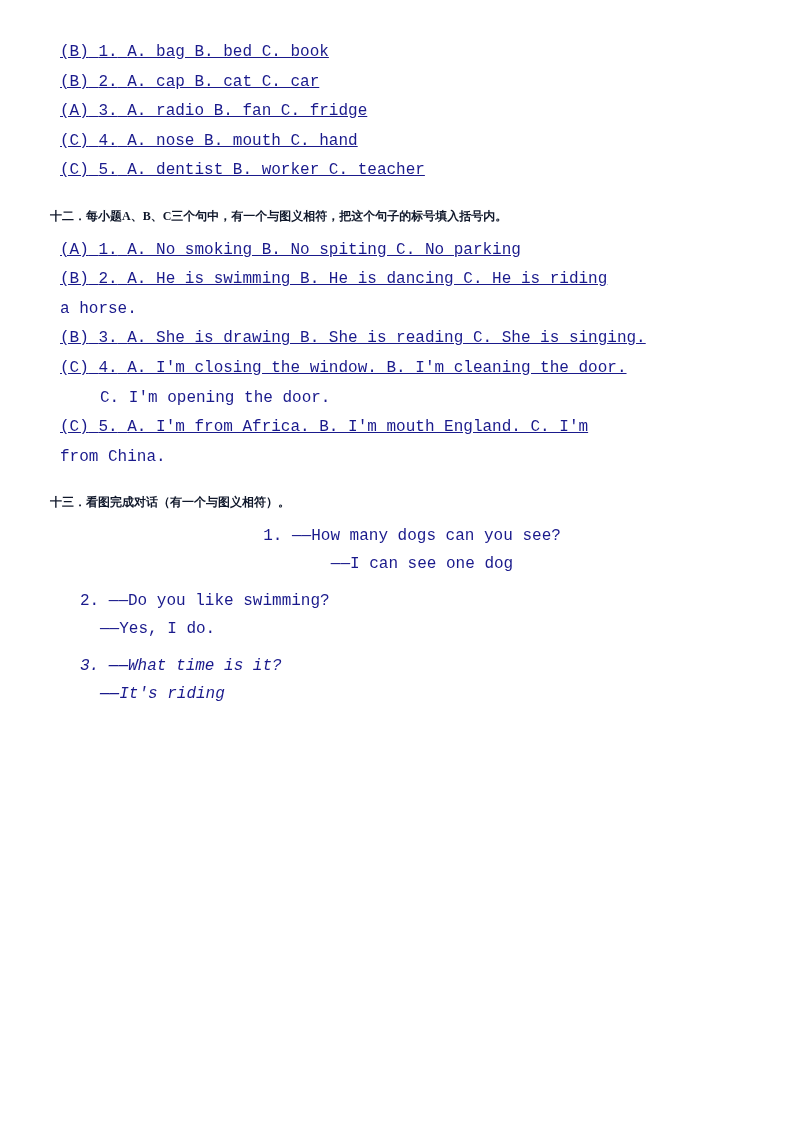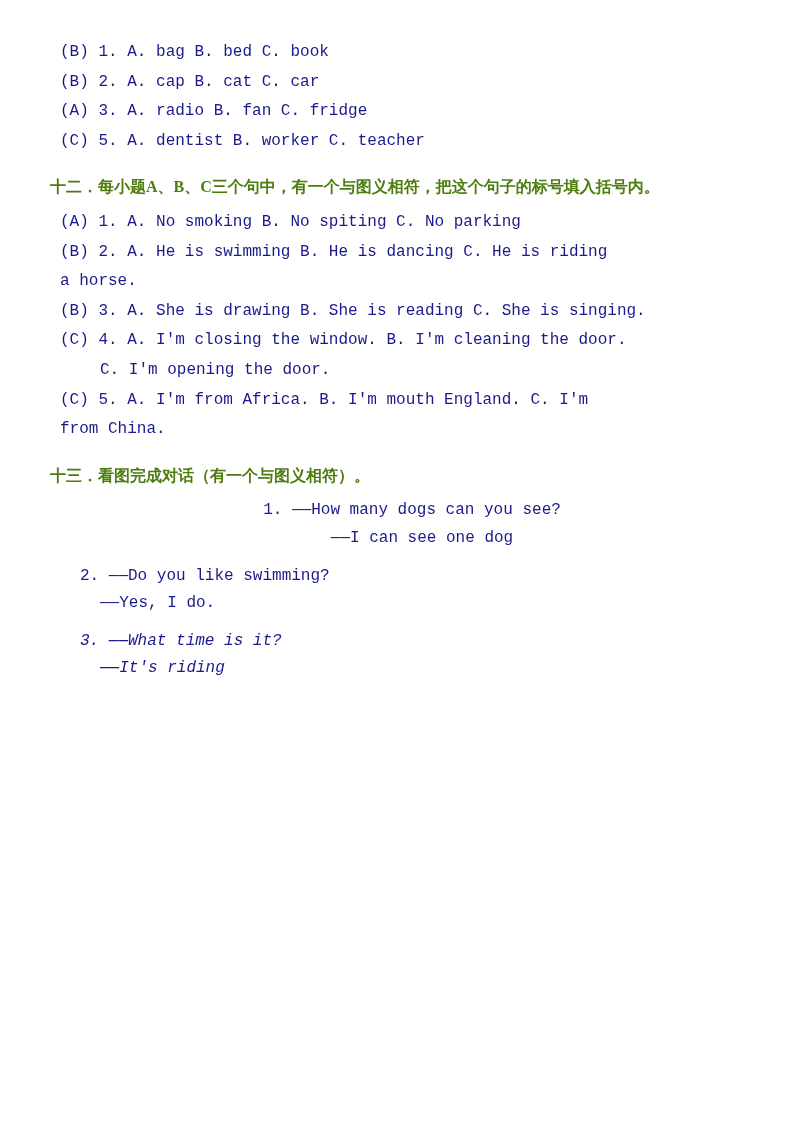--- a/index.html
+++ b/index.html
@@ -23,35 +23,36 @@
       margin-bottom: 20px;
     }
 
     .chinese-text {
       color: #1a1a8c;
       font-family: 'SimSun', 'STSong', serif;
       font-size: 16px;
     }
 
     .section-header {
-      color: #4d7c0f;
+      color: #0f172a;
       font-family: 'SimSun', 'STSong', serif;
-      font-size: 16px;
+      font-size: 12px;
       font-weight: bold;
       margin-bottom: 8px;
       display: inline;
     }
 
     .section-header-container {
       margin-bottom: 8px;
     }
 
     .question-line {
       margin-bottom: 4px;
       padding-left: 10px;
+      text-decoration: underline;
     }
 
     .sub-line {
       padding-left: 10px;
       margin-bottom: 4px;
     }
 
     .indent-line {
       padding-left: 50px;
       margin-bottom: 4px;
@@ -79,20 +80,25 @@
   </div>
   <div class="question-line">
     <span>(B)</span>
     <span>2.</span>
     <span> <span>A.  cap        B.  cat     C.  car</span></span>
   </div>
   <div class="question-line">
     <span>(A)</span>
     <span>3.</span>
     <span> <span>A.  radio  B.  fan     C.  fridge</span></span>
+  </div>
+  <div class="question-line">
+    <span>(C)</span>
+    <span>4.</span>
+    <span> <span>A.  nose     B.  mouth     C.  hand</span></span>
   </div>
   <div class="question-line">
     <span>(C)</span>
     <span>5.</span>
     <span> <span>A.  dentist     B.  worker     C.  teacher</span></span>
   </div>
 </div>
 
 <div class="section">
   <div class="section-header-container">

